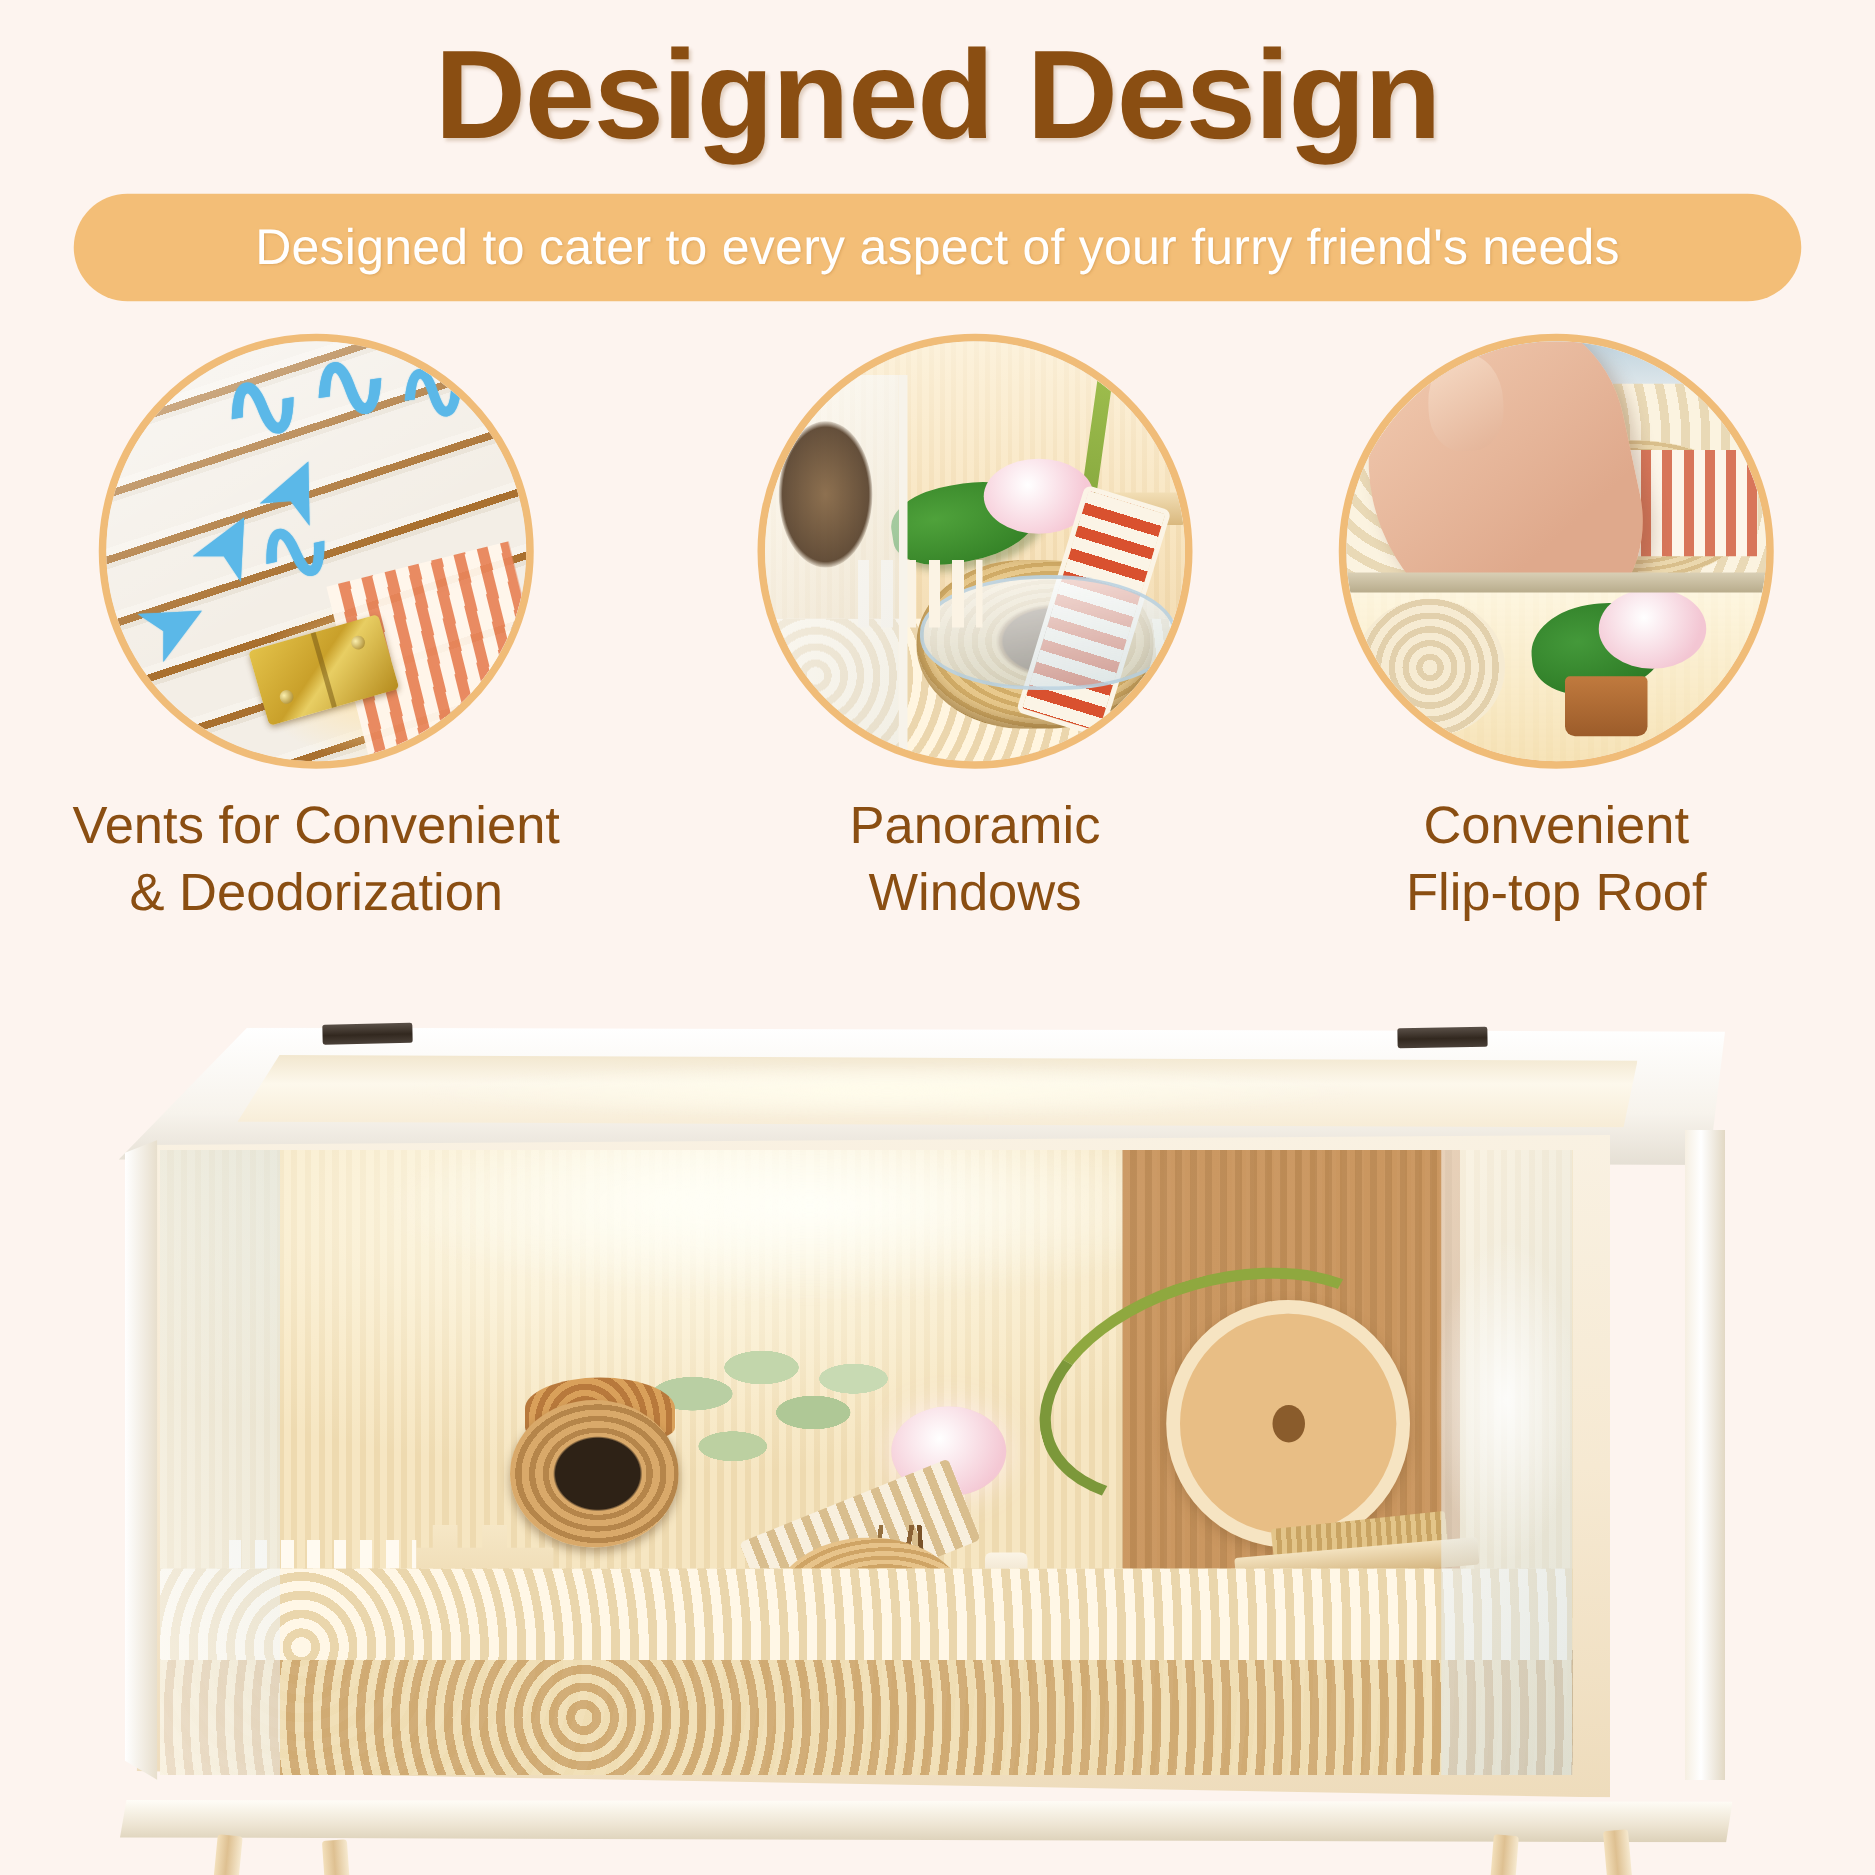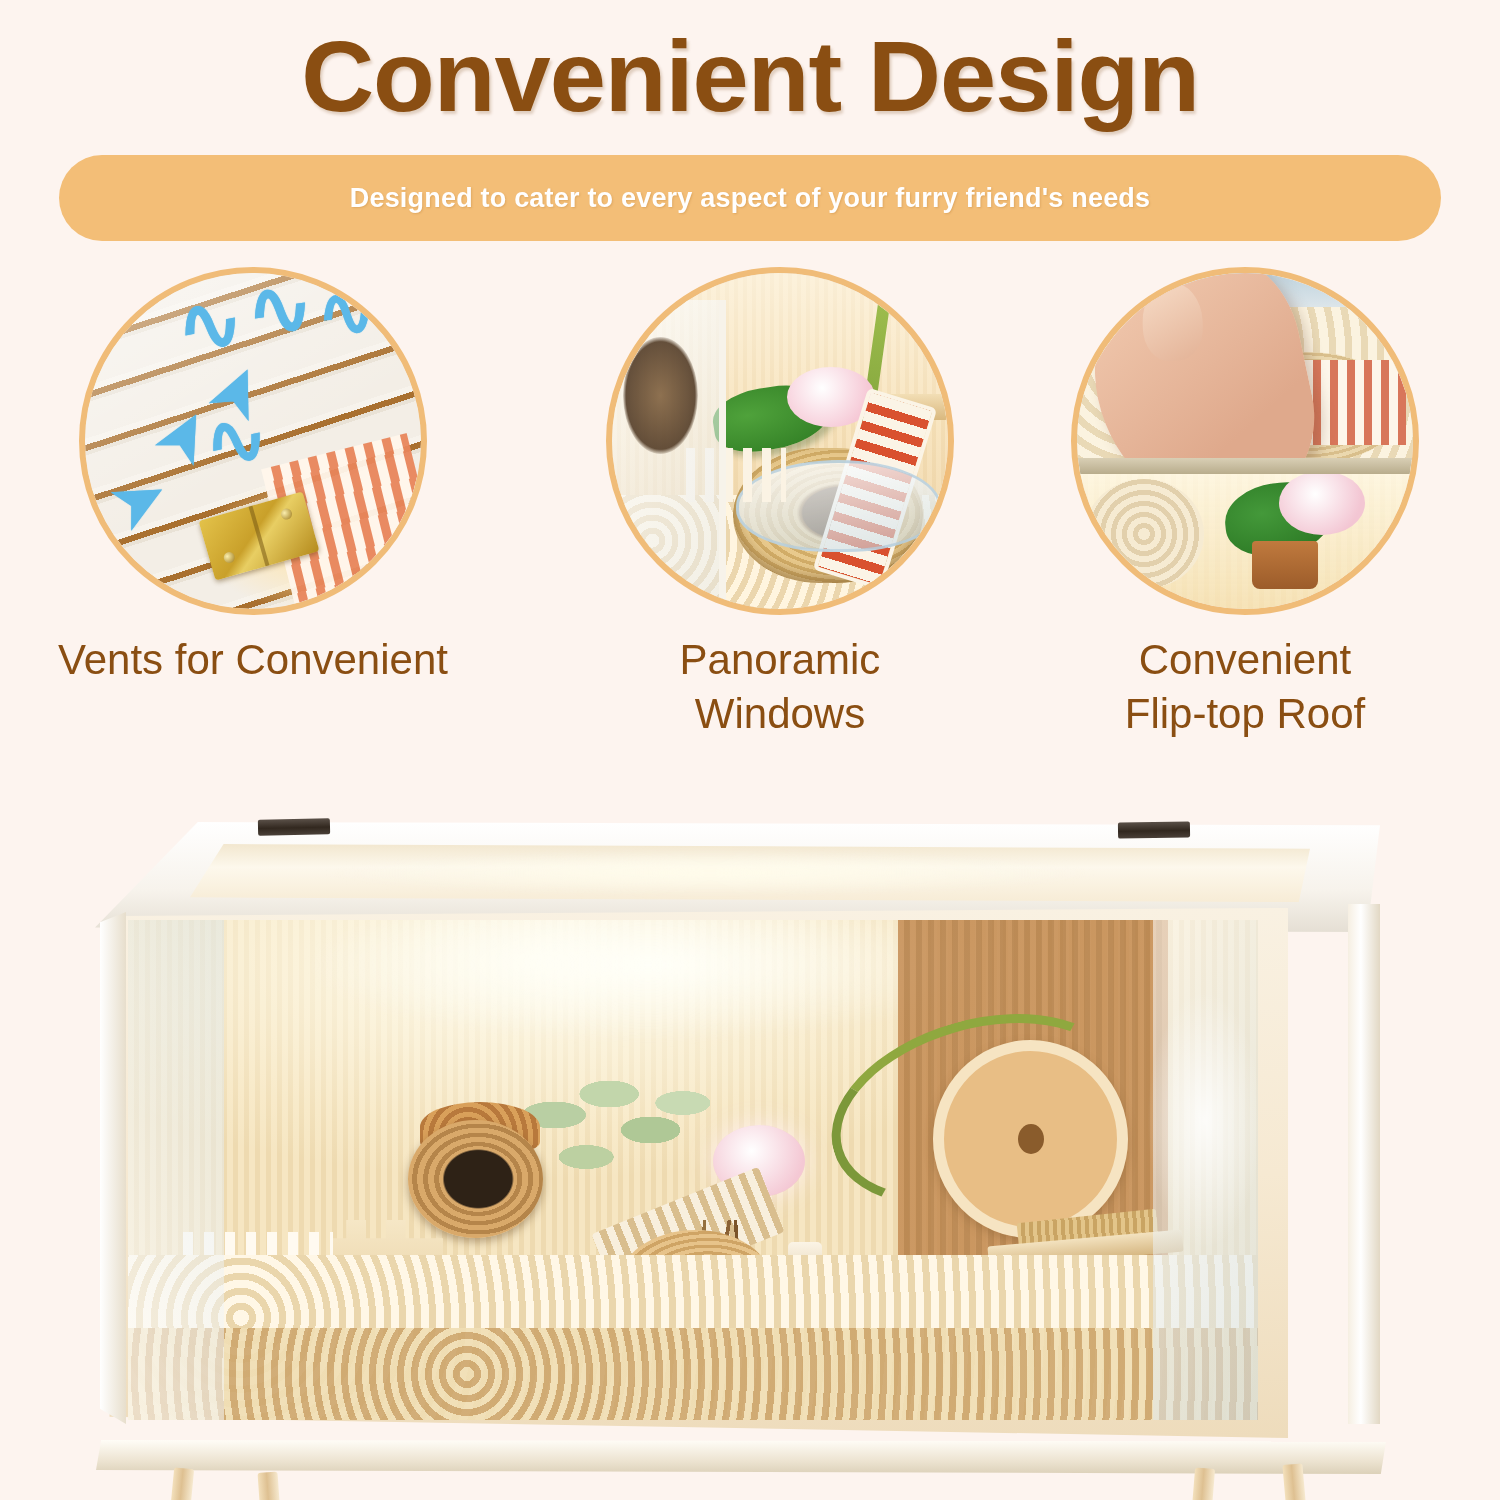--- a/index.html
+++ b/index.html
@@ -31,22 +31,22 @@
     height: 86px;
     background: #F3BE77;
     border-radius: 43px;
     display: flex;
     align-items: center;
     justify-content: center;
   }
 
   .subtitle-text {
     color: #FFFFFF;
-    font-size: 27px;
-    font-weight: 700;
+    font-size: 40px;
+    font-weight: 400;
     letter-spacing: 0.2px;
     text-shadow: 1px 1px 2px rgba(180,120,50,0.30);
   }
 
   
   .features {
     position: relative;
     margin-top: 26px;
     height: 500px;
   }
@@ -598,21 +598,21 @@
     border-radius: 3px;
   }
   .leg-1 { left: 168px; top: 668px; transform: rotate(5.5deg); }
   .leg-2 { left: 262px; top: 672px; transform: rotate(-4deg); }
   .leg-3 { left: 1190px; top: 668px; transform: rotate(4.5deg); }
   .leg-4 { left: 1288px; top: 664px; transform: rotate(-5deg); }
 </style>
 </head>
 <body>
 
-<h1 class="page-title">Convenient Design</h1>
+<h1 class="page-title">Designed Design</h1>
 
 <div class="subtitle-banner">
   <span class="subtitle-text">Designed to cater to every aspect of your furry friend's needs</span>
 </div>
 
 <section class="features">
 
   <div class="feature feature-1">
     <div class="circle">
       <div class="circle-inner">
@@ -627,20 +627,21 @@
         <span class="arrow" style="left:162px; top:-4px; font-size:78px; transform:rotate(-8deg);">∿</span>
         <span class="arrow" style="left:232px; top:4px; font-size:70px; transform:rotate(-6deg);">∿</span>
         <span class="arrow" style="left:120px; top:130px; font-size:74px; transform:rotate(-12deg);">∿</span>
         <div class="hinge-brass">
             <div class="hinge-seam"></div>
           </div>
       </div>
     </div>
     <div class="caption">
       <div>Vents for Convenient</div>
+      <div>&amp; Deodorization</div>
     </div>
   </div>
 
   <div class="feature feature-2">
     <div class="circle">
       <div class="circle-inner">
         <div class="c2-wall"></div>
         <div class="c2-bedding"></div>
         <div class="c2-shelf"></div>
         <div class="c2-vine"></div>

